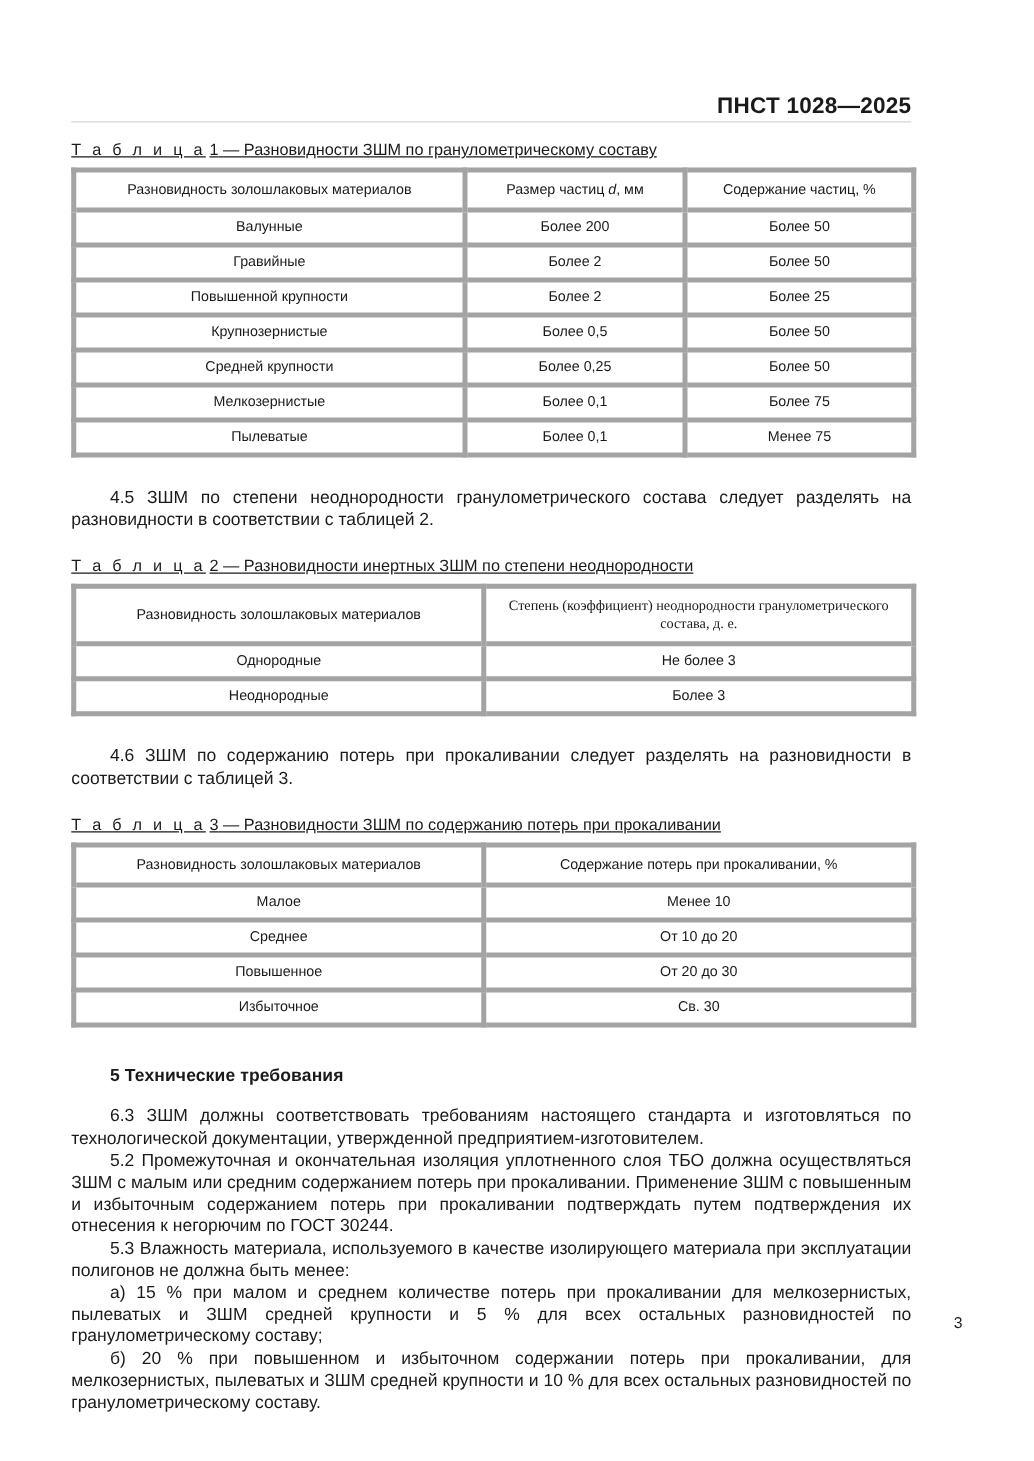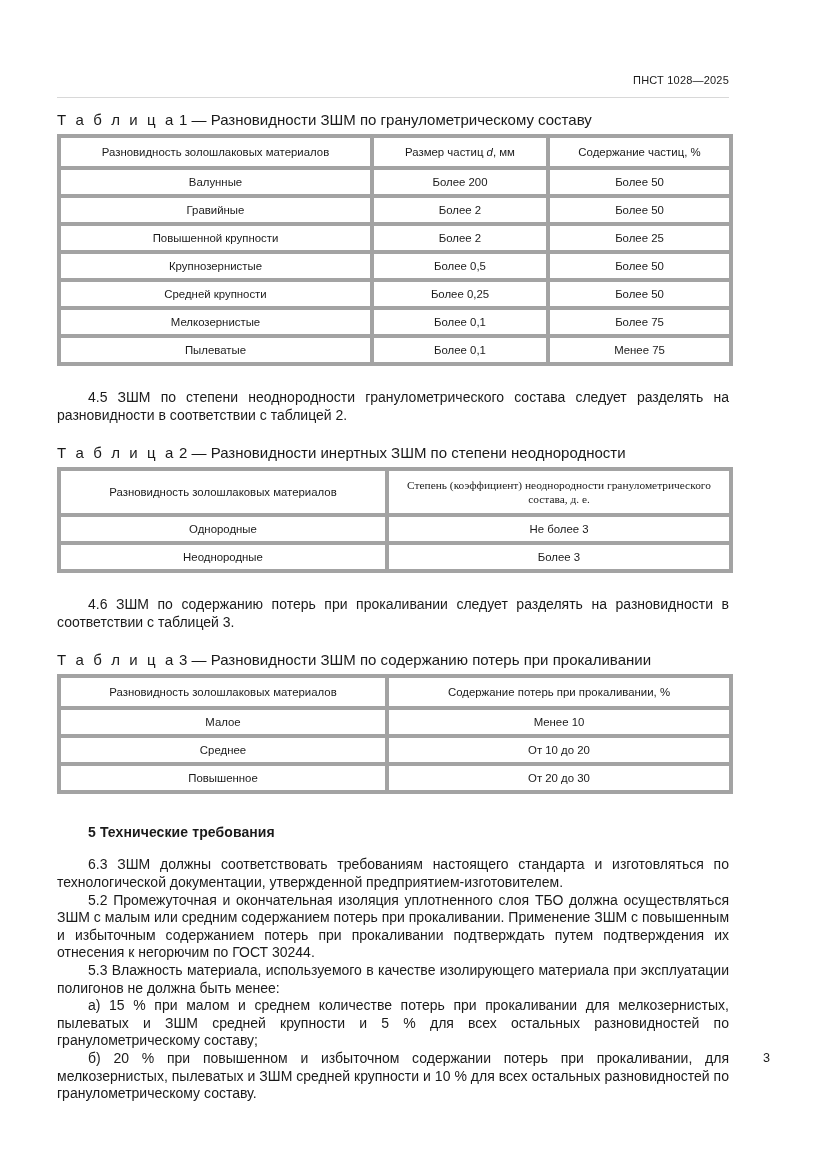--- a/index.html
+++ b/index.html
@@ -28,22 +28,22 @@
     position: absolute;
     left: 57px;
     top: 74px;
     width: 672px;
     height: 24px;
   }
   .header-title {
     position: absolute;
     right: 0;
     top: 0;
-    font-size: 11px;
-    font-weight: normal;
+    font-size: 18px;
+    font-weight: bold;
     letter-spacing: 0.2px;
     white-space: nowrap;
   }
   .header-rule {
     position: absolute;
     left: 0;
     right: 0;
     top: 23px;
     height: 1px;
     background: #d8d8d8;
@@ -52,24 +52,25 @@
   
   .content {
     position: absolute;
     left: 57px;
     top: 112px;
     width: 672px;
   }
 
   
   .table-caption {
-    font-size: 15px;
+    font-size: 13px;
     line-height: 15px;
     margin: 0 0 7px 0;
     white-space: nowrap;
+    text-decoration: underline;
   }
   .table-caption .tc-word {
     letter-spacing: 2.6px;
   }
   .table-caption .tc-num {
     letter-spacing: 0;
     padding-left: 3px;
   }
 
   
@@ -281,20 +282,24 @@
           <td class="cell-center">Менее 10</td>
         </tr>
         <tr>
           <td class="cell-left">Среднее</td>
           <td class="cell-center">От 10 до 20</td>
         </tr>
         <tr>
           <td class="cell-left">Повышенное</td>
           <td class="cell-center">От 20 до 30</td>
         </tr>
+        <tr>
+          <td class="cell-left">Избыточное</td>
+          <td class="cell-center">Св. 30</td>
+        </tr>
       </tbody>
     </table>
 
     <div style="height:28px"></div>
 
     <h2 class="section-heading">5  Технические требования</h2>
 
     <div style="height:14px"></div>
 
     <p class="body-par indent">6.3  ЗШМ должны соответствовать требованиям настоящего стандарта и изготовляться по технологической документации, утвержденной предприятием-изготовителем.</p>

